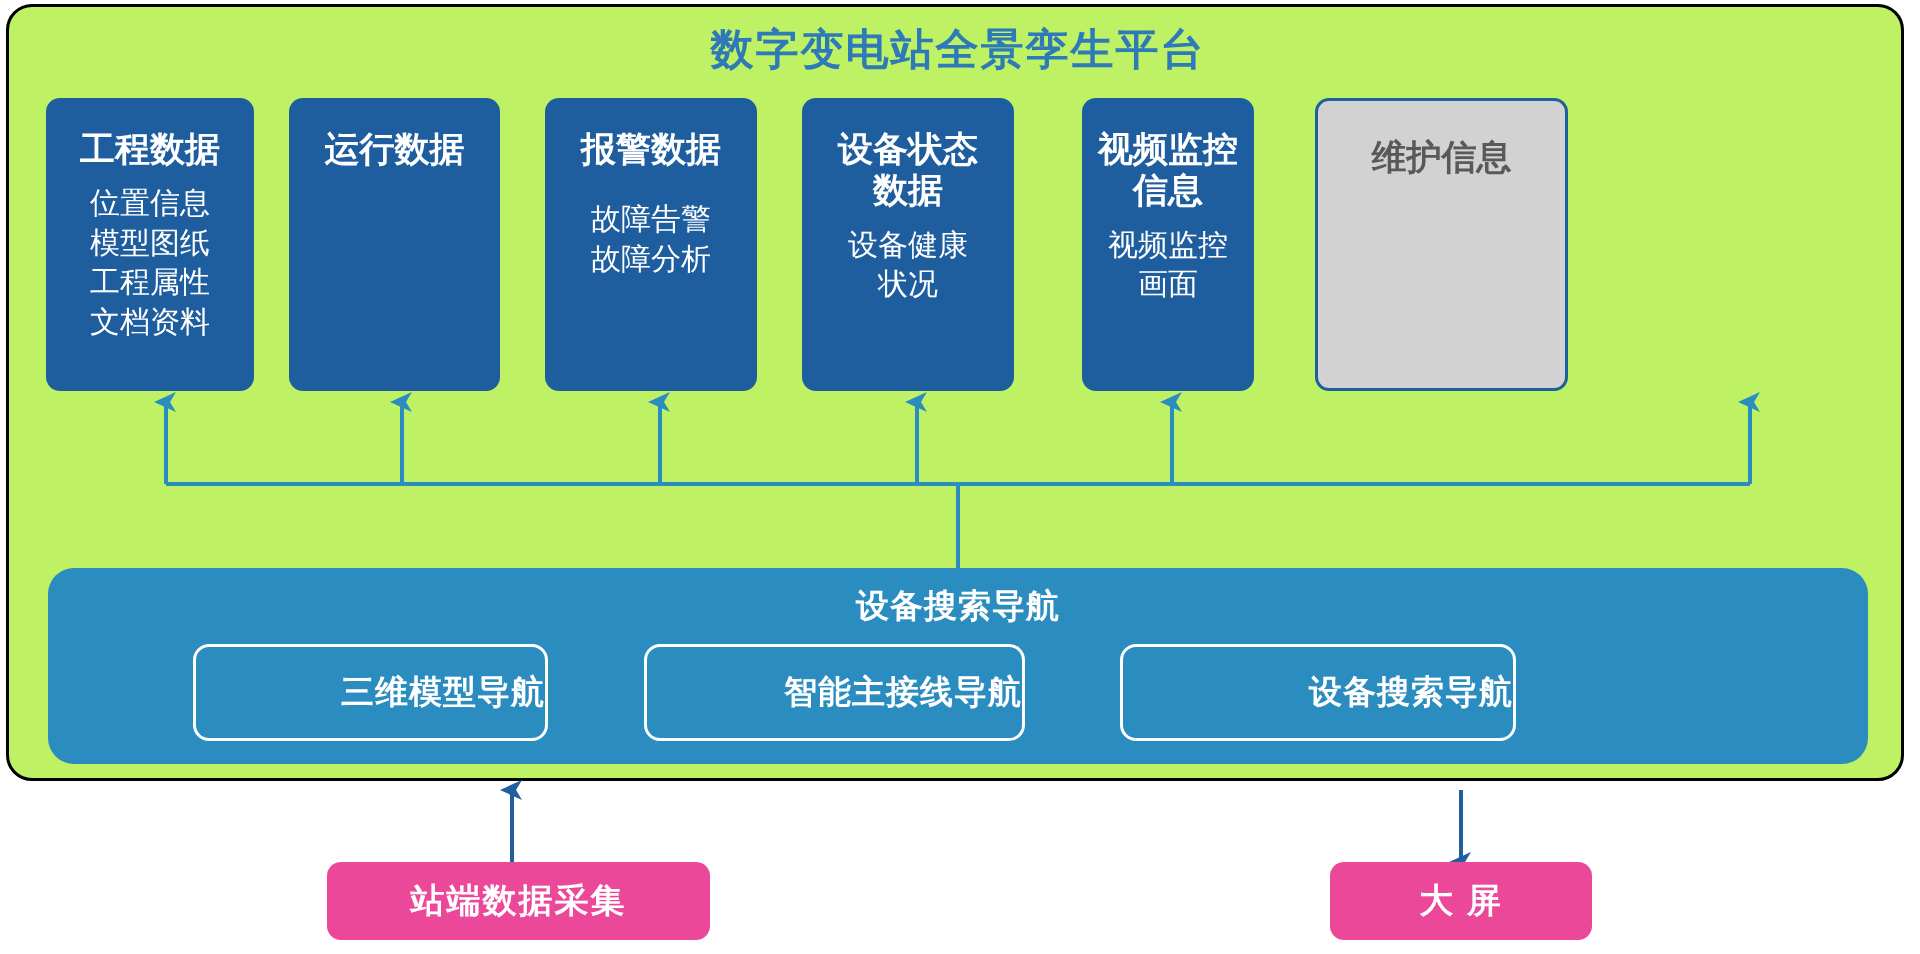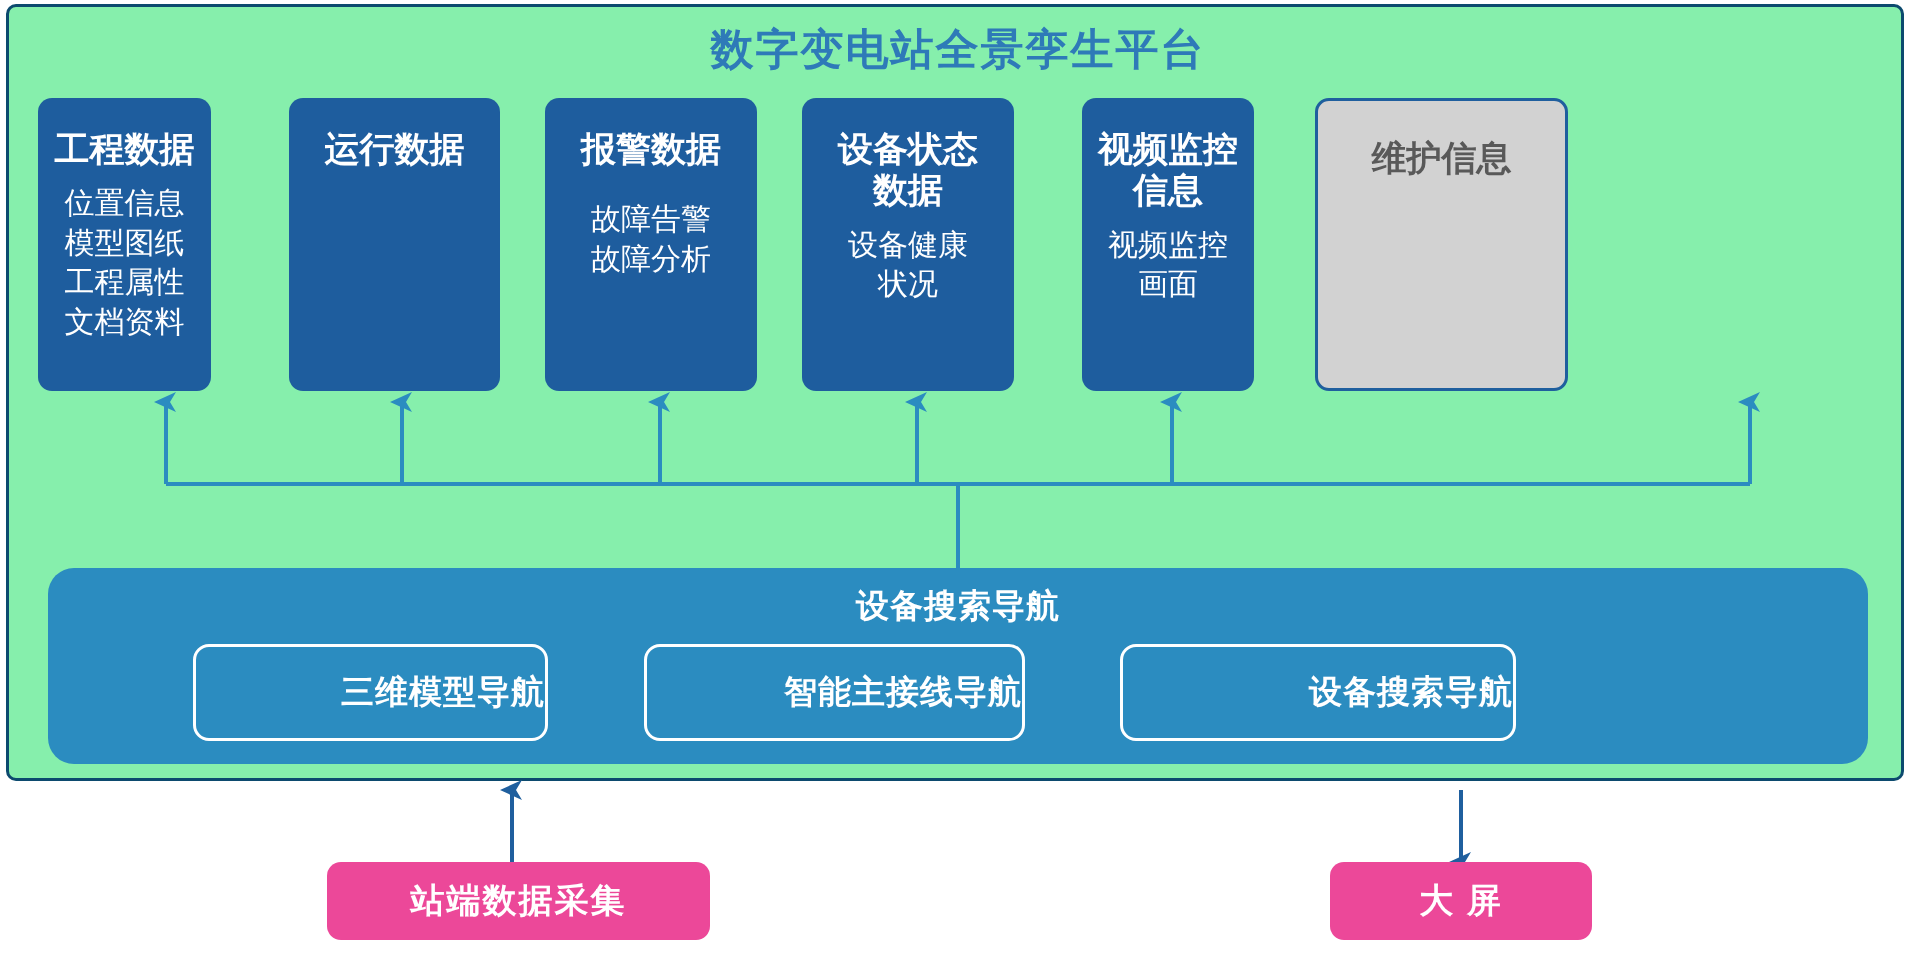--- a/index.html
+++ b/index.html
@@ -22,24 +22,24 @@
     height: 954px;
   }
 
   
   .platform-frame {
     position: absolute;
     left: 6px;
     top: 4px;
     width: 1898px;
     height: 777px;
-    border: 3px solid #0c4a6e;
-    border-radius: 10px;
-    box-sizing: border-box;
-    background: #86efac;
+    border: 3px solid #000000;
+    border-radius: 26px;
+    box-sizing: border-box;
+    background: #bef264;
   }
 
   .platform-title {
     position: absolute;
     left: 0;
     top: 14px;
     width: 1898px;
     text-align: center;
     font-size: 43px;
     font-weight: bold;
@@ -165,21 +165,21 @@
 <body>
 
 <div id="stage">
 
   <div class="platform-frame">
     <div class="platform-title">数字变电站全景孪生平台</div>
   </div>
 
   <div class="cards-row">
 
-    <div class="card blue" style="left:8px; width:173px; height:293px;">
+    <div class="card blue" style="left:16px; width:208px; height:293px;">
       <div class="card-title">工程数据</div>
       <div class="card-items">位置信息
 模型图纸
 工程属性
 文档资料</div>
     </div>
 
     <div class="card blue" style="left:259px; width:211px; height:293px;">
       <div class="card-title">运行数据</div>
       <div class="card-items"></div>
@@ -198,21 +198,21 @@
 状况</div>
     </div>
 
     <div class="card blue" style="left:1052px; width:172px; height:293px;">
       <div class="card-title">视频监控
 信息</div>
       <div class="card-items">视频监控
 画面</div>
     </div>
 
-    <div class="card gray" style="left:1285px; width:253px; height:293px; padding-top:36px;">
+    <div class="card gray" style="left:1285px; width:253px; height:293px; padding-top:36px;font-family:Liberation Serif, serif;">
       <div class="card-title">维护信息</div>
       <div class="card-items"></div>
     </div>
 
   </div>
 
   <svg class="connectors" viewBox="0 0 1920 954" width="1920" height="954" xmlns="http://www.w3.org/2000/svg">
     <defs>
       <marker id="arrowLight" viewBox="0 0 12 12" refX="6" refY="6" markerWidth="6" markerHeight="6" orient="auto-start-reverse">
         <path d="M 1 11 L 6 0 L 11 11 L 6 8 Z" fill="#2b8cc0"></path>

